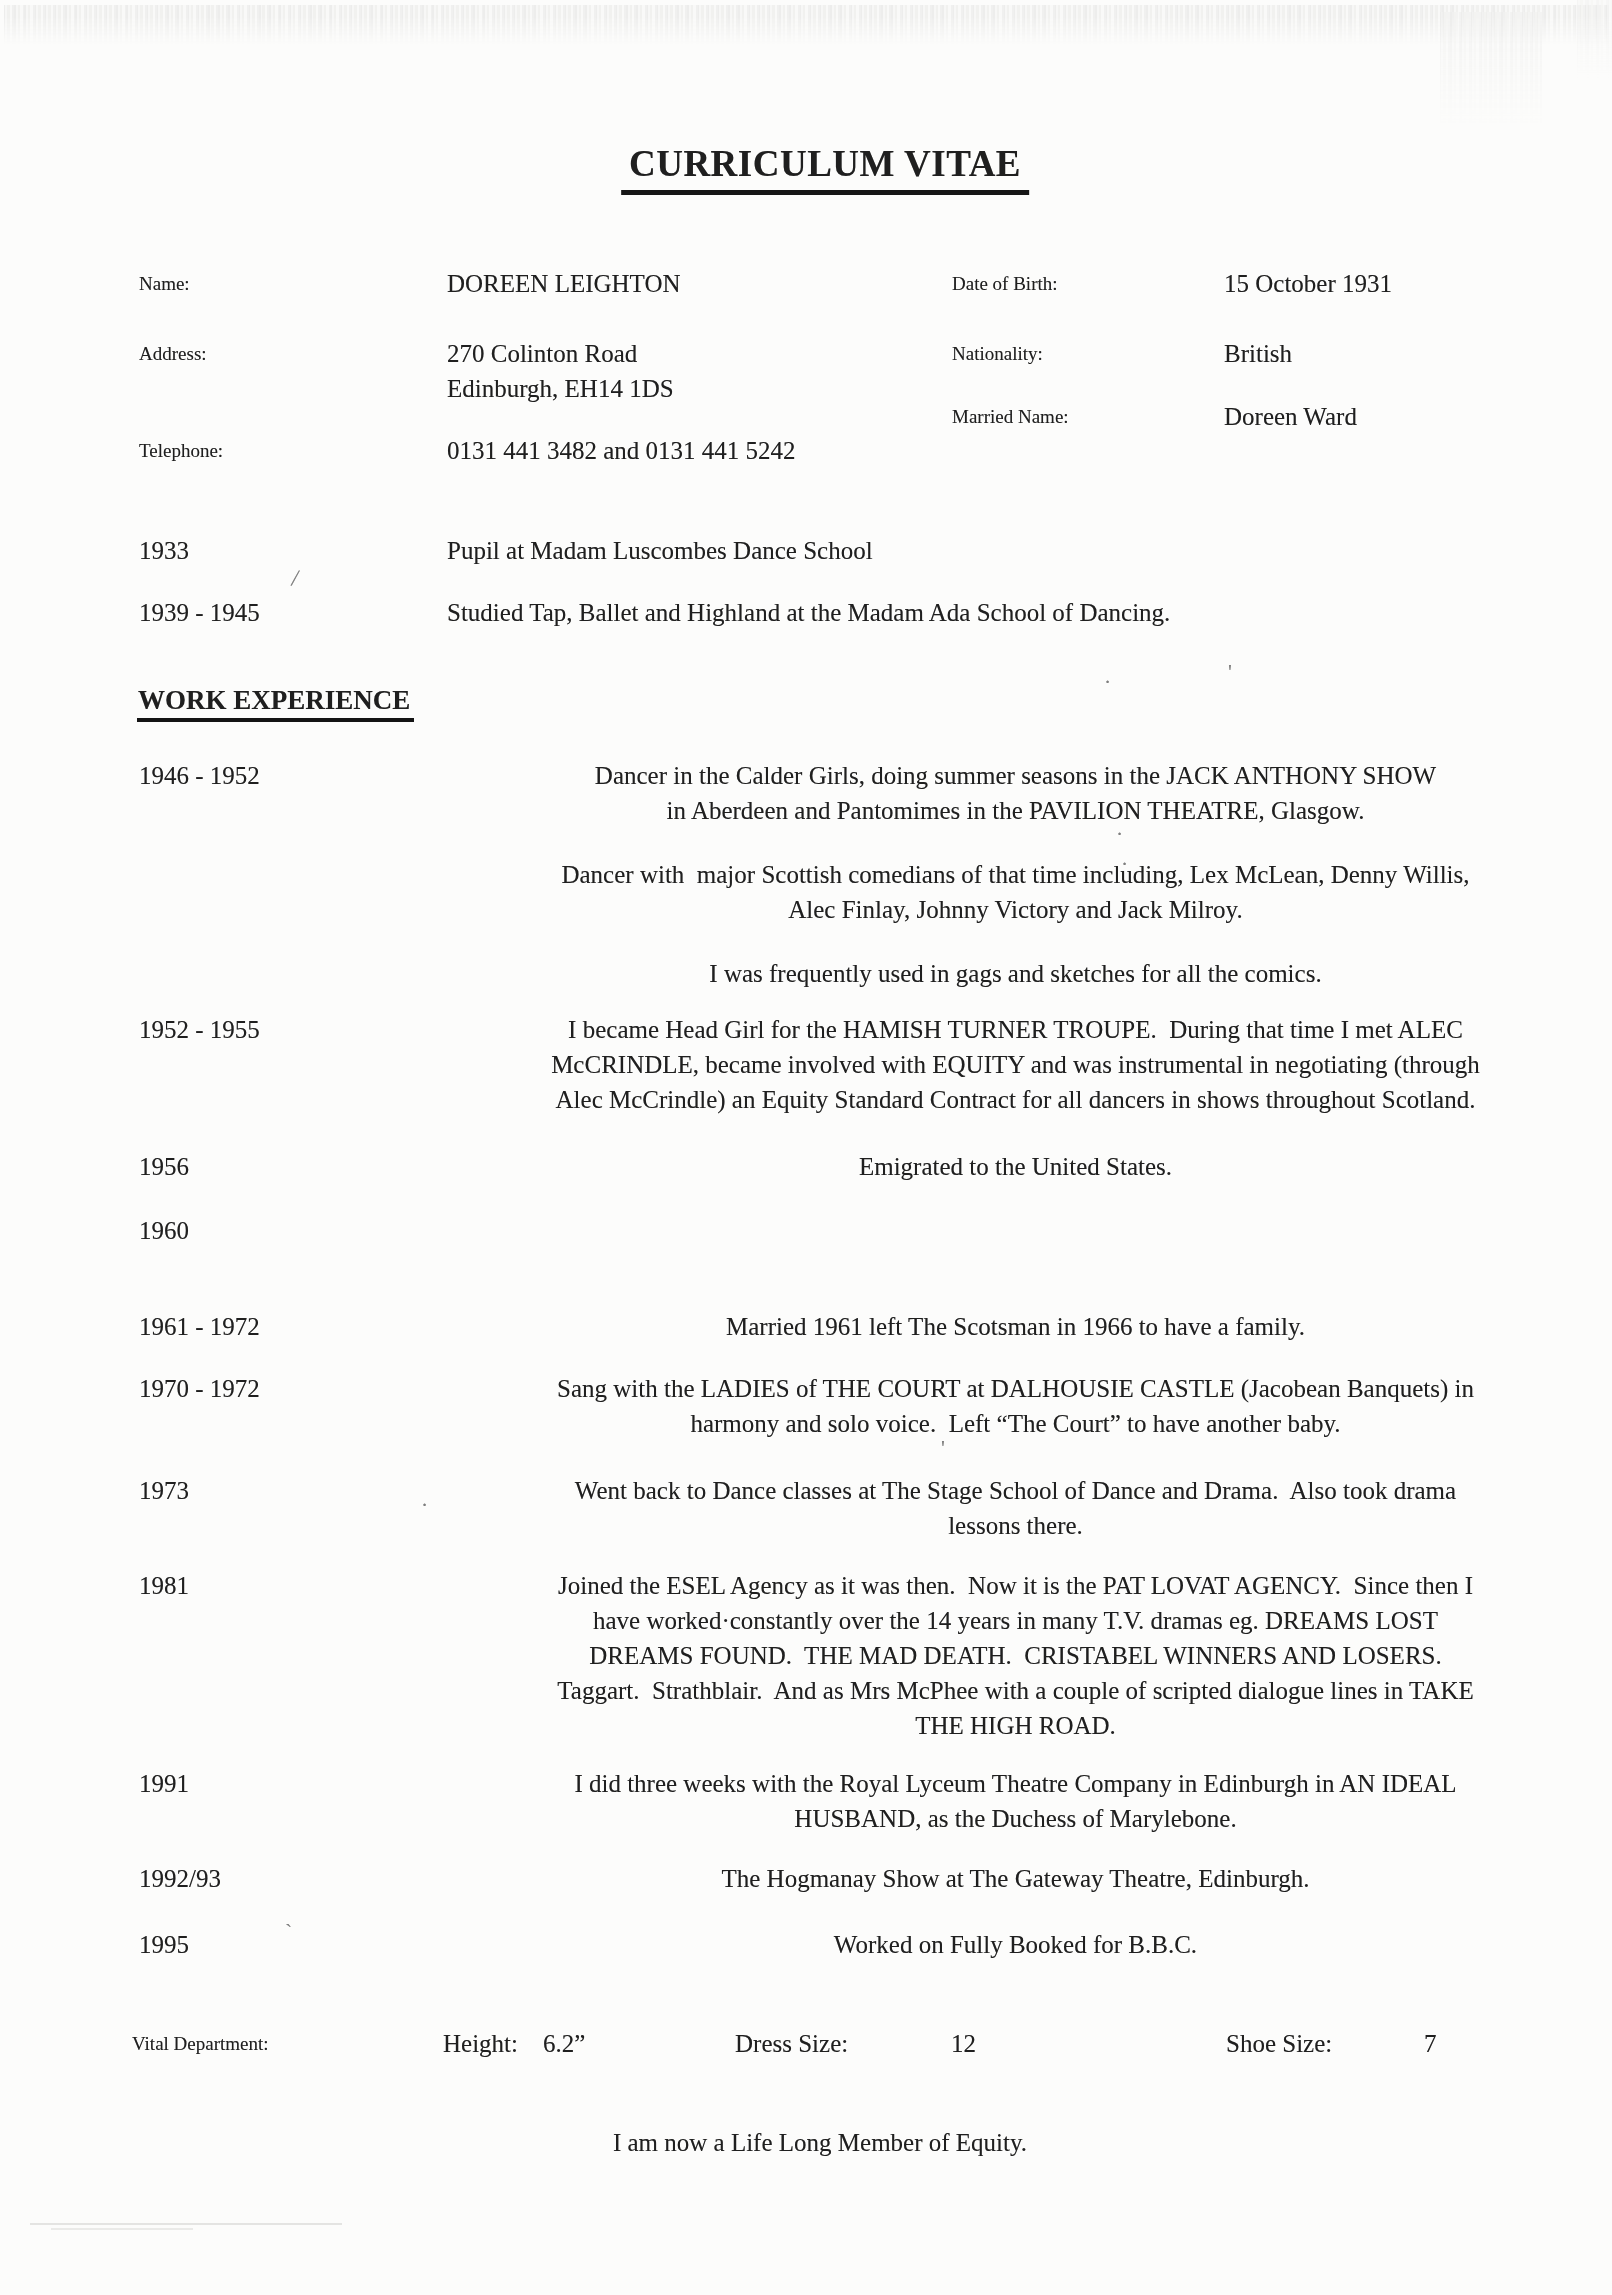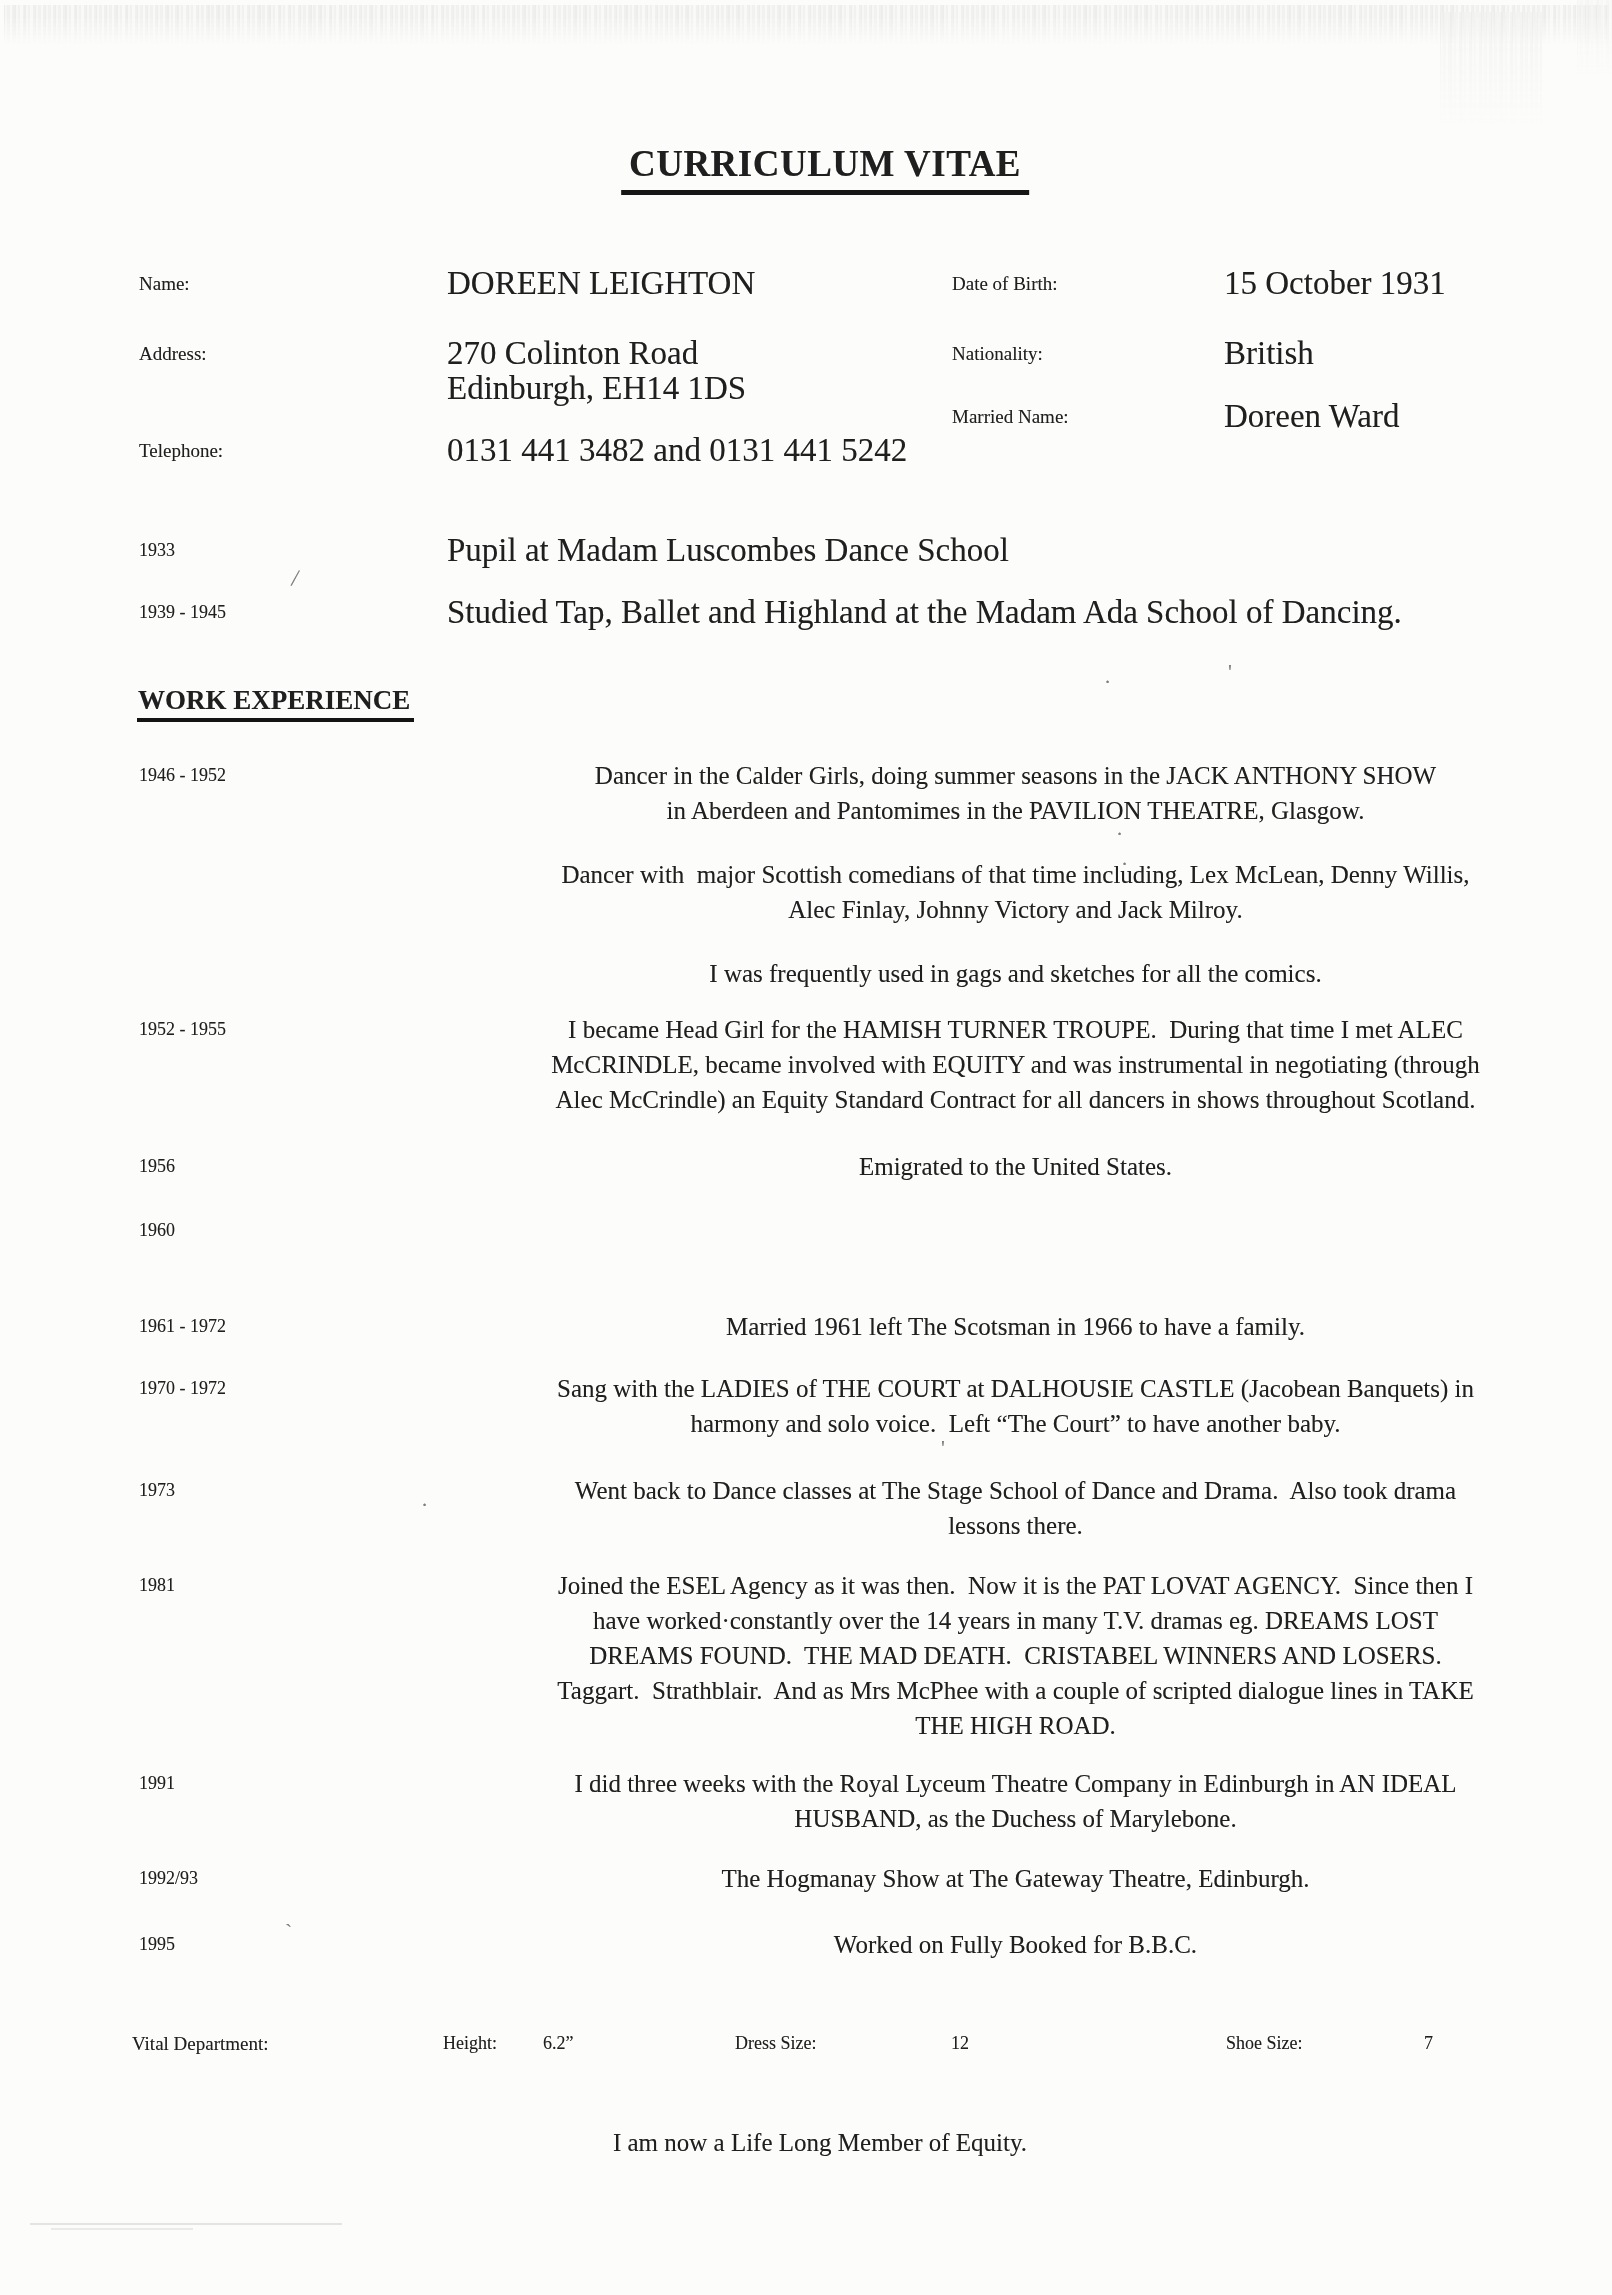--- a/index.html
+++ b/index.html
@@ -7,22 +7,22 @@
     position:relative;
     width:1612px;height:2295px;
     background:#fcfcfb;
     font-family:"Liberation Serif","DejaVu Serif",serif;
     color:#1f1f1f;
     overflow:hidden;
     text-shadow:0 0 0.5px rgba(25,25,25,.35);
   }
   .abs{position:absolute;}
   .label{font-weight:normal;font-size:19px;line-height:35px;white-space:pre;}
-  .val{font-size:33px;line-height:35px;white-space:pre-wrap;width:1137px;}
-  .period{font-size:18px;line-height:35px;white-space:pre;}
+  .val{font-size:25px;line-height:35px;white-space:pre-wrap;width:1137px;}
+  .period{font-size:25px;line-height:35px;white-space:pre;}
   .title{
     font-weight:bold;font-size:37px;letter-spacing:0.5px;
     border-bottom:5.4px solid #161616;
     padding:0 7.8px 5.9px 7.8px;
     white-space:pre;
   }
   .work-heading{
     font-weight:bold;font-size:27px;
     border-bottom:4.9px solid #141414;
     padding:0 3.9px 3.4px 1px;

